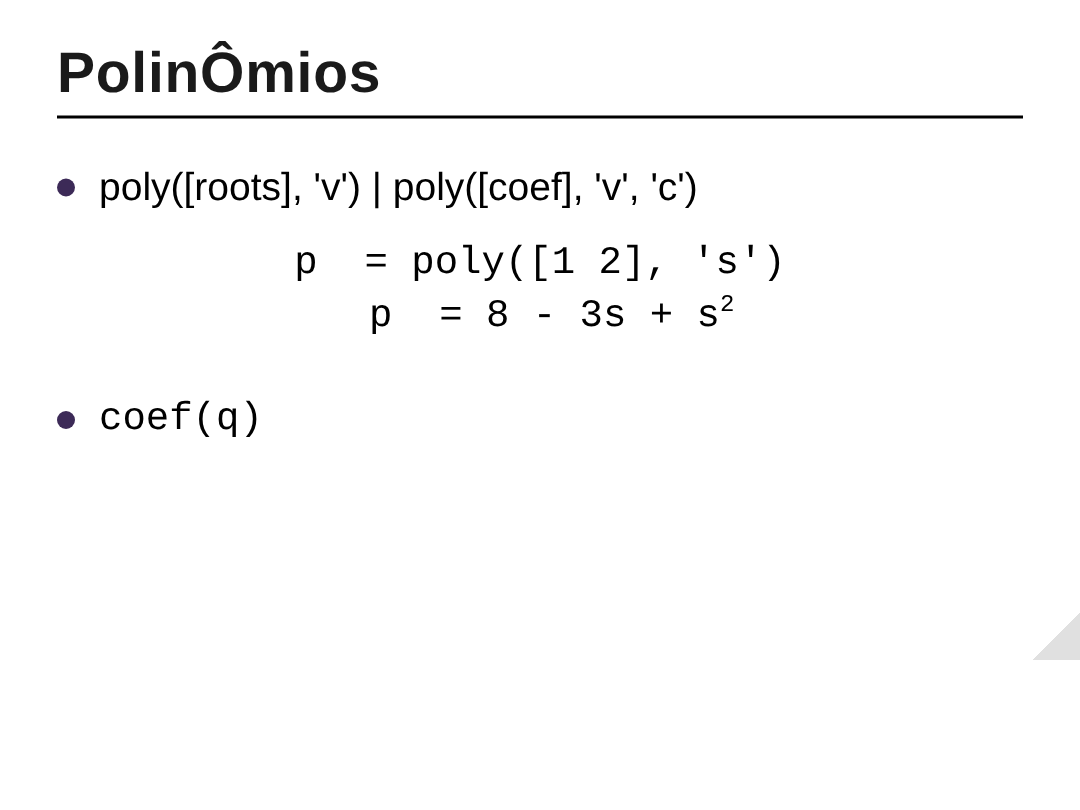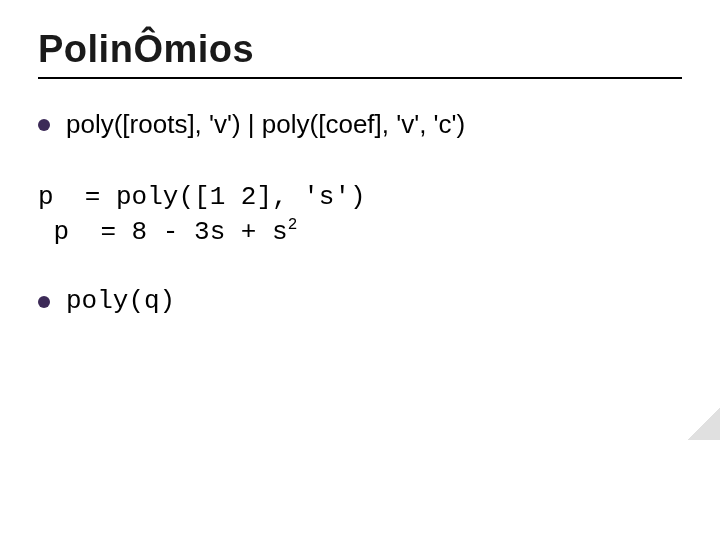--- a/index.html
+++ b/index.html
@@ -31,21 +31,21 @@
     width: 100%;
     margin-bottom: 28px;
   }
   .body {
     font-size: 26px;
     line-height: 1.35;
   }
   .bullet-row {
     display: flex;
     align-items: flex-start;
-    margin-bottom: 38px;
+    margin-bottom: 16px;
   }
   .bullet-row.tight {
     margin-bottom: 0;
   }
   .bullet {
     flex: 0 0 auto;
     width: 12px;
     height: 12px;
     border-radius: 50%;
     background: #3c2a57;
@@ -55,20 +55,21 @@
   .bullet-text {
     flex: 1 1 auto;
   }
   .mono {
     font-family: "Courier New", Courier, monospace;
     font-size: 26px;
     white-space: pre;
   }
   .code-block {
     margin-bottom: 34px;
+    text-align: center;
   }
   .code-block.last {
     margin-bottom: 6px;
   }
   .code-line {
     display: block;
   }
   sup.exp {
     font-size: 16px;
     vertical-align: super;
@@ -99,19 +100,19 @@
     </div>
 
     <div class="code-block">
       <span class="mono code-line">p  = poly([1 2], 's')</span>
       <span class="mono code-line"><span> p  = 8 - 3s + s</span><sup class="exp">2</sup></span>
     </div>
 
 
     <div class="bullet-row tight">
       <span class="bullet"></span>
-      <span class="bullet-text mono">poly(q)</span>
+      <span class="bullet-text mono">coef(q)</span>
     </div>
 
   </div>
 
   <div class="corner"></div>
 </div>
 
 </body></html>

